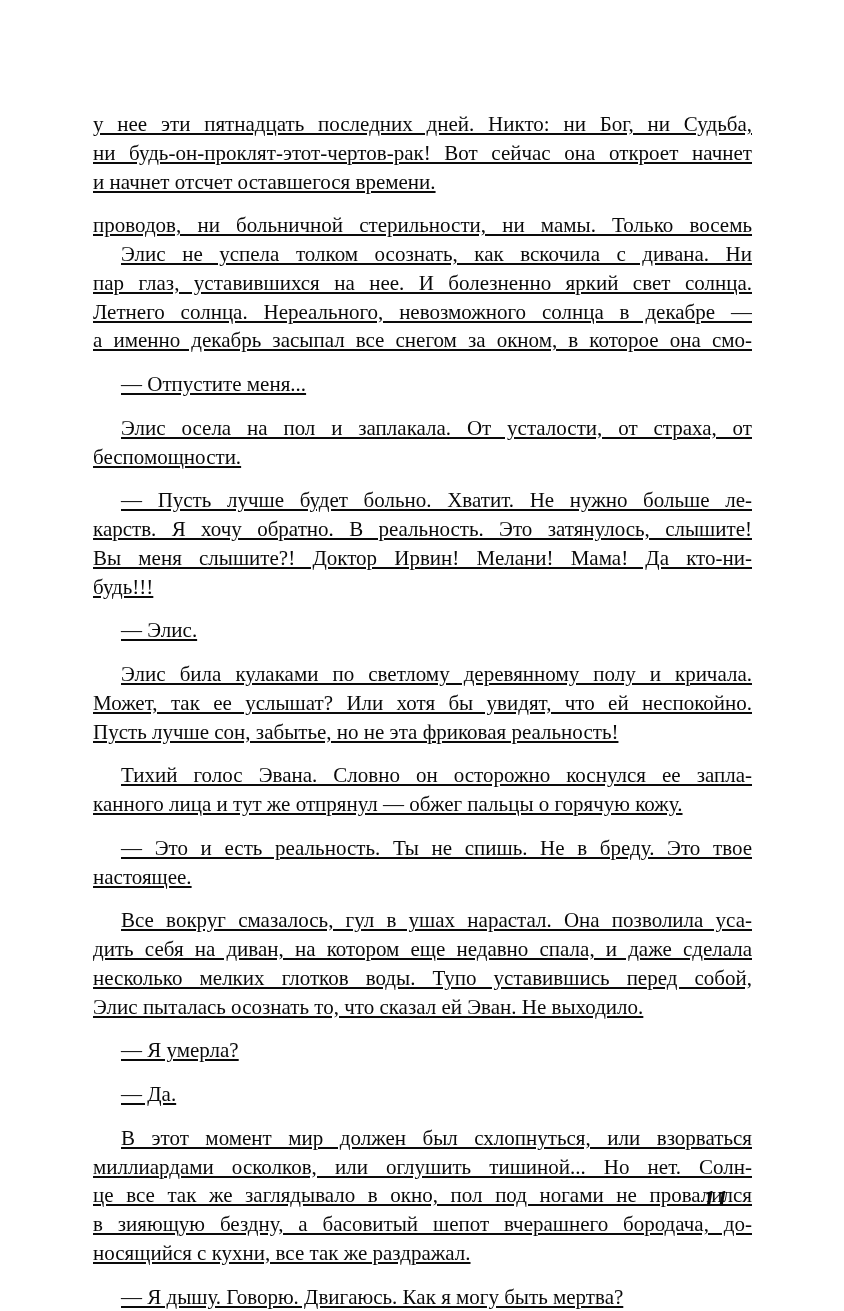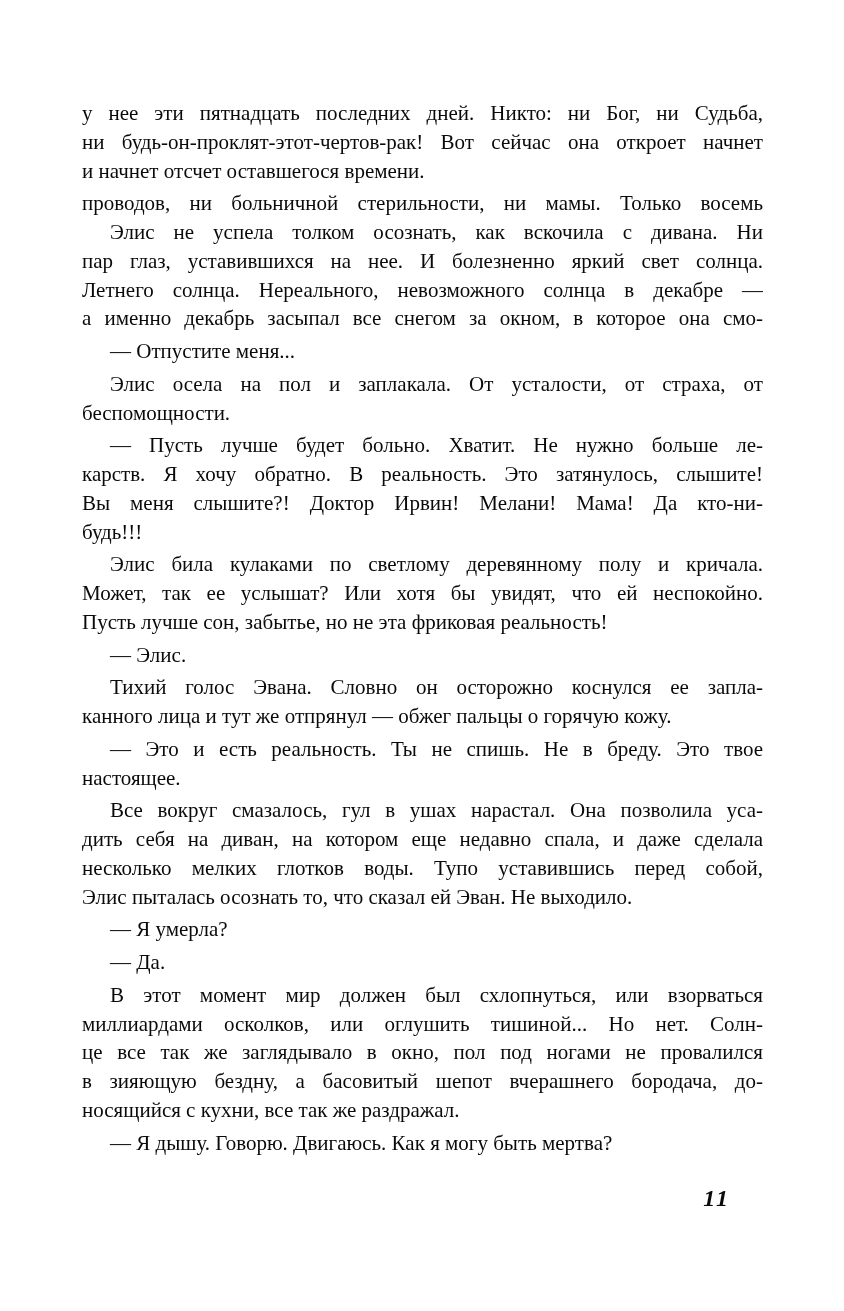--- a/index.html
+++ b/index.html
@@ -21,22 +21,23 @@
     background: #ffffff;
   }
   .text-block {
     position: absolute;
     left: 78px;
     top: 95px;
     width: 689px;
     font-size: 21px;
   }
   .paragraph {
-    margin: 4px;
+    margin: 15px;
     padding: 0;
+    text-decoration: underline;
   }
   .line {
     height: 28.75px;
     line-height: 28.75px;
     overflow: hidden;
     text-align: justify;
     text-align-last: justify;
     white-space: normal;
   }
   .line.last {
@@ -81,26 +82,26 @@
         <div class="line indent">Элис осела на пол и заплакала. От усталости, от страха, от</div>
         <div class="line last">беспомощности.</div>
       </div>
       <div class="paragraph">
         <div class="line indent">— Пусть лучше будет больно. Хватит. Не нужно больше ле-</div>
         <div class="line">карств. Я хочу обратно. В реальность. Это затянулось, слышите!</div>
         <div class="line">Вы меня слышите?! Доктор Ирвин! Мелани! Мама! Да кто-ни-</div>
         <div class="line last">будь!!!</div>
       </div>
       <div class="paragraph">
+        <div class="line last indent">— Элис.</div>
+      </div>
+      <div class="paragraph">
         <div class="line indent">Элис била кулаками по светлому деревянному полу и кричала.</div>
         <div class="line">Может, так ее услышат? Или хотя бы увидят, что ей неспокойно.</div>
         <div class="line last">Пусть лучше сон, забытье, но не эта фриковая реальность!</div>
-      </div>
-      <div class="paragraph">
-        <div class="line last indent">— Элис.</div>
       </div>
       <div class="paragraph">
         <div class="line indent">Тихий голос Эвана. Словно он осторожно коснулся ее запла-</div>
         <div class="line last">канного лица и тут же отпрянул — обжег пальцы о горячую кожу.</div>
       </div>
       <div class="paragraph">
         <div class="line indent">— Это и есть реальность. Ты не спишь. Не в бреду. Это твое</div>
         <div class="line last">настоящее.</div>
       </div>
       <div class="paragraph">

